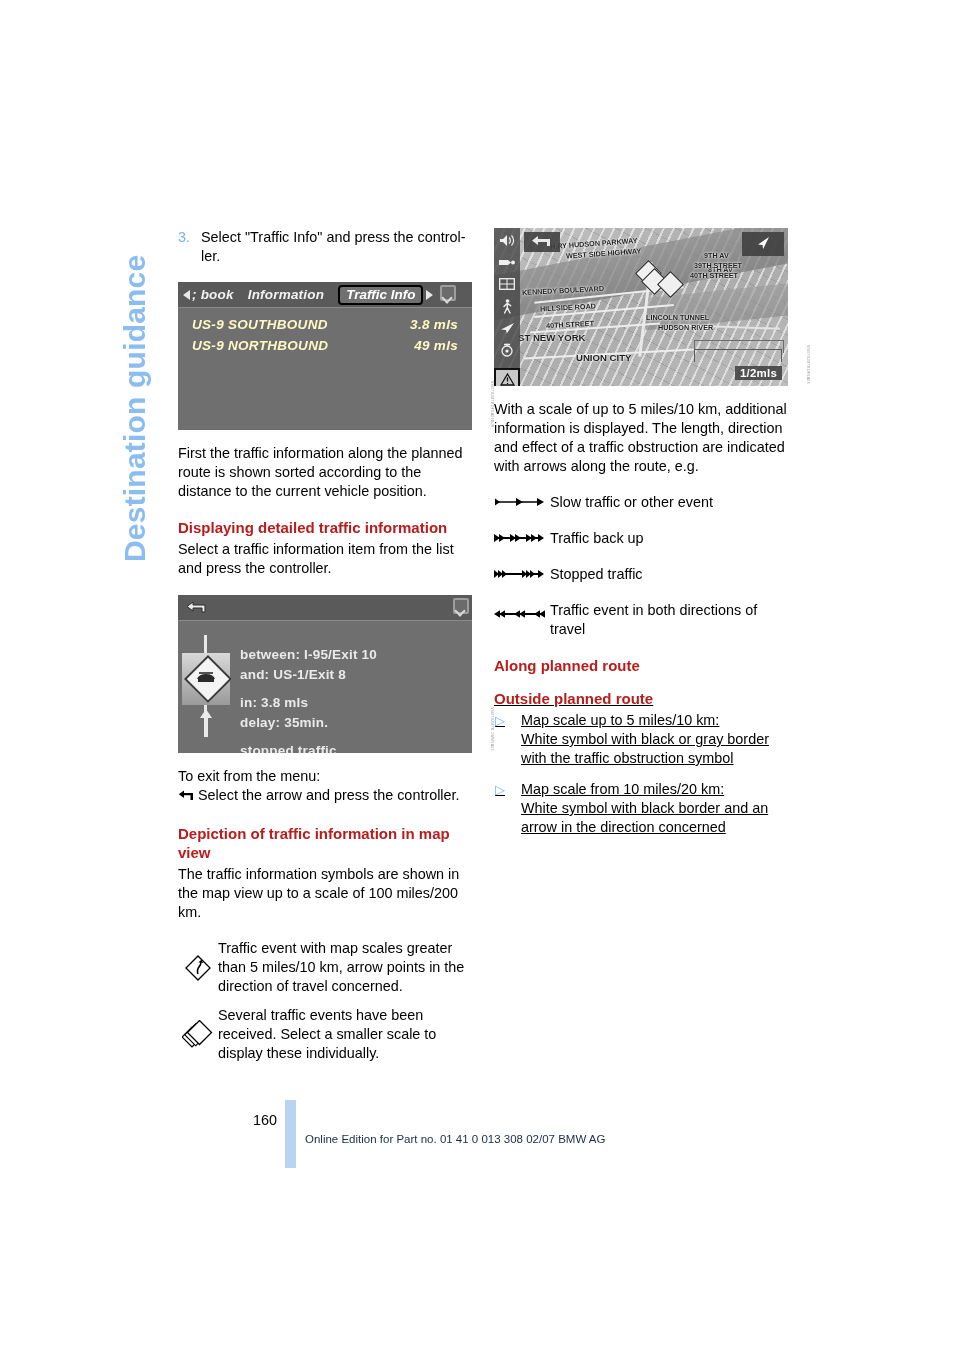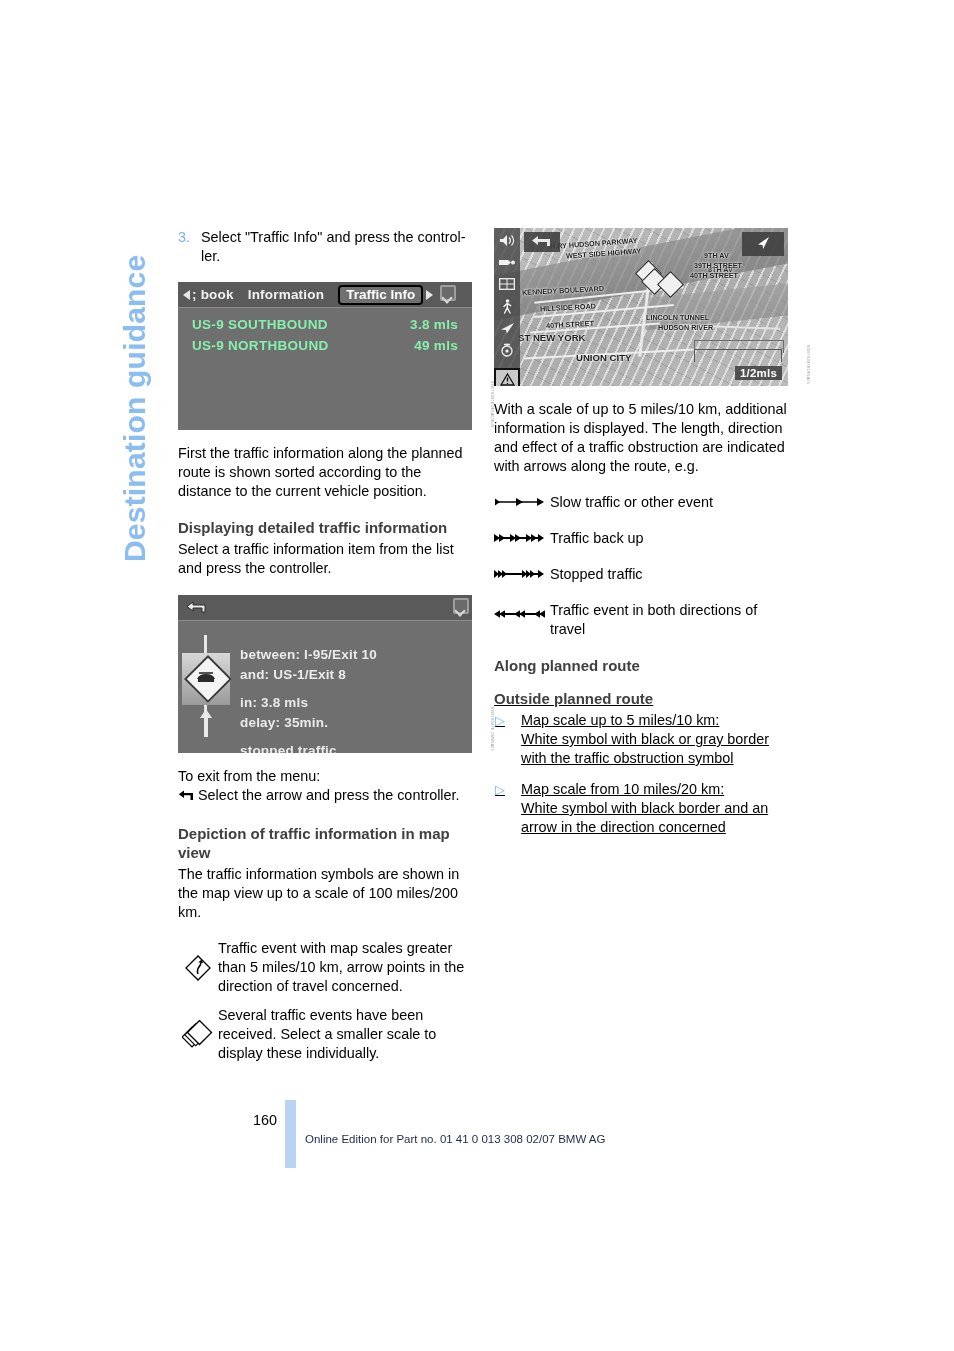--- a/index.html
+++ b/index.html
@@ -28,42 +28,42 @@
     text-align:left;
   }
 
   
   .col-left{position:absolute;left:178px;top:228px;width:300px;}
   .col-right{position:absolute;left:494px;top:228px;width:300px;}
 
   p{margin:0 0 0 0;font-size:14.4px;line-height:19px;}
   .para{margin-bottom:17px;}
   h3.sec{
-    font-size:15px;font-weight:bold;color:#404040;
+    font-size:15px;font-weight:bold;color:#b91c1c;
     margin:0 0 3px 0;line-height:19px;
   }
   .sec-wrap{margin-top:17px;}
 
   
   .step{display:flex;gap:0;margin-bottom:16px;}
   .step-num{color:#74b3ef;font-size:14.4px;line-height:19px;width:23px;flex:0 0 23px;}
   .step-txt{font-size:14.4px;line-height:19px;}
 
   
   .figure{position:relative;margin-bottom:14px;}
   .fig-caption-v{
     position:absolute;right:-16px;bottom:2px;
     font-size:3.6px;color:#9a9a9a;
     writing-mode:vertical-rl;
     letter-spacing:0.3px;
     white-space:nowrap;
   }
 
   
-  .nav-shot{width:294px;height:148px;background:#6f6f6f;position:relative;overflow:hidden;}
+  .nav-shot{width:294px;height:148px;background:#6f6f6f;position:relative;overflow:hidden;font-style:italic;}
   .nav-bar{
     height:25px;background:#5a5a5a;
     display:flex;align-items:center;
     border-bottom:1px solid #8b8b8b;
     position:relative;
   }
   .nav-bar .txt{color:#f2f2f2;font-size:13.5px;font-weight:bold;letter-spacing:.2px;}
   .tri-l{width:0;height:0;border-top:5px solid transparent;border-bottom:5px solid transparent;border-right:7px solid #e8e8e8;margin:0 2px 0 5px;}
   .tri-r{width:0;height:0;border-top:5px solid transparent;border-bottom:5px solid transparent;border-left:7px solid #e8e8e8;margin:0 4px 0 3px;}
   .sel-chip{
@@ -79,21 +79,21 @@
     content:"";position:absolute;left:1px;top:0;
     width:12px;height:12px;border:2px solid #9d9d9d;border-radius:2px;
     background:#6b6b6b;
   }
   .scroll-knob:after{
     content:"";position:absolute;left:4px;top:9px;
     width:6px;height:6px;border-right:2px solid #d8d8d8;border-bottom:2px solid #d8d8d8;
     transform:rotate(45deg);
   }
   .nav-rows{padding:6px 14px 0 14px;}
-  .nav-row{display:flex;justify-content:space-between;color:#86efac;
+  .nav-row{display:flex;justify-content:space-between;color:#fef9c3;
     font-size:13.5px;font-weight:bold;line-height:21px;letter-spacing:.3px;}
 
   
   .detail-shot{width:294px;height:158px;background:#6f6f6f;position:relative;overflow:hidden;}
   .detail-bar{height:25px;background:#5a5a5a;border-bottom:1px solid #8b8b8b;
     display:flex;align-items:center;justify-content:space-between;padding:0 4px;}
   .back-arrow{
     position:relative;width:22px;height:14px;margin-left:4px;
   }
   .back-arrow svg{display:block;}

